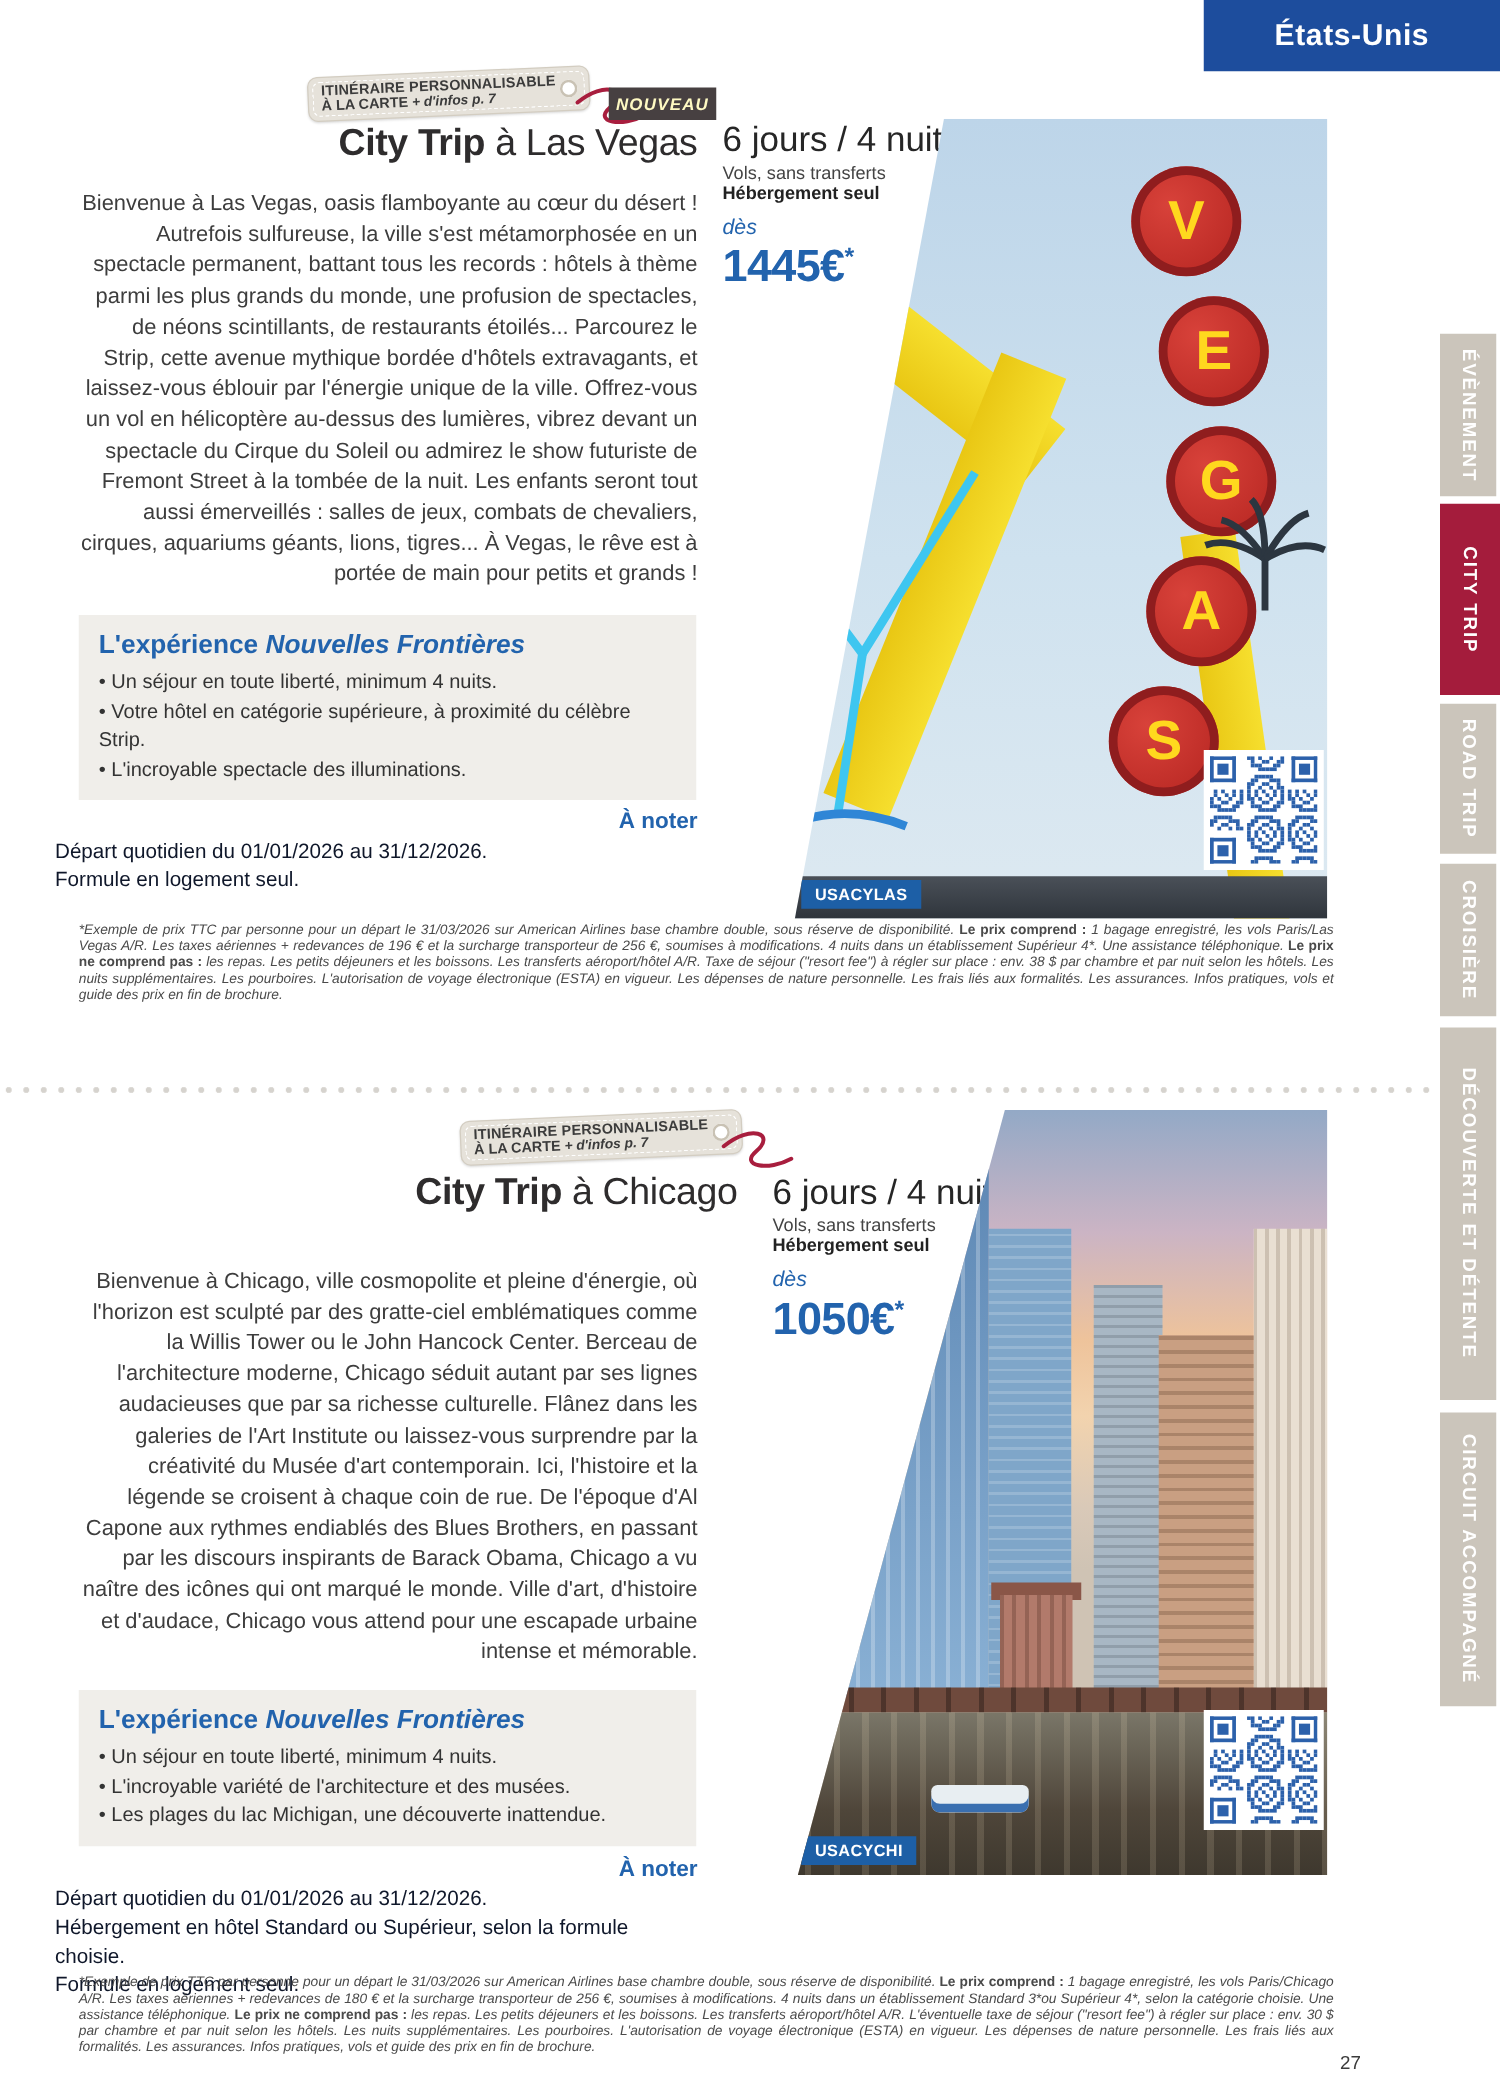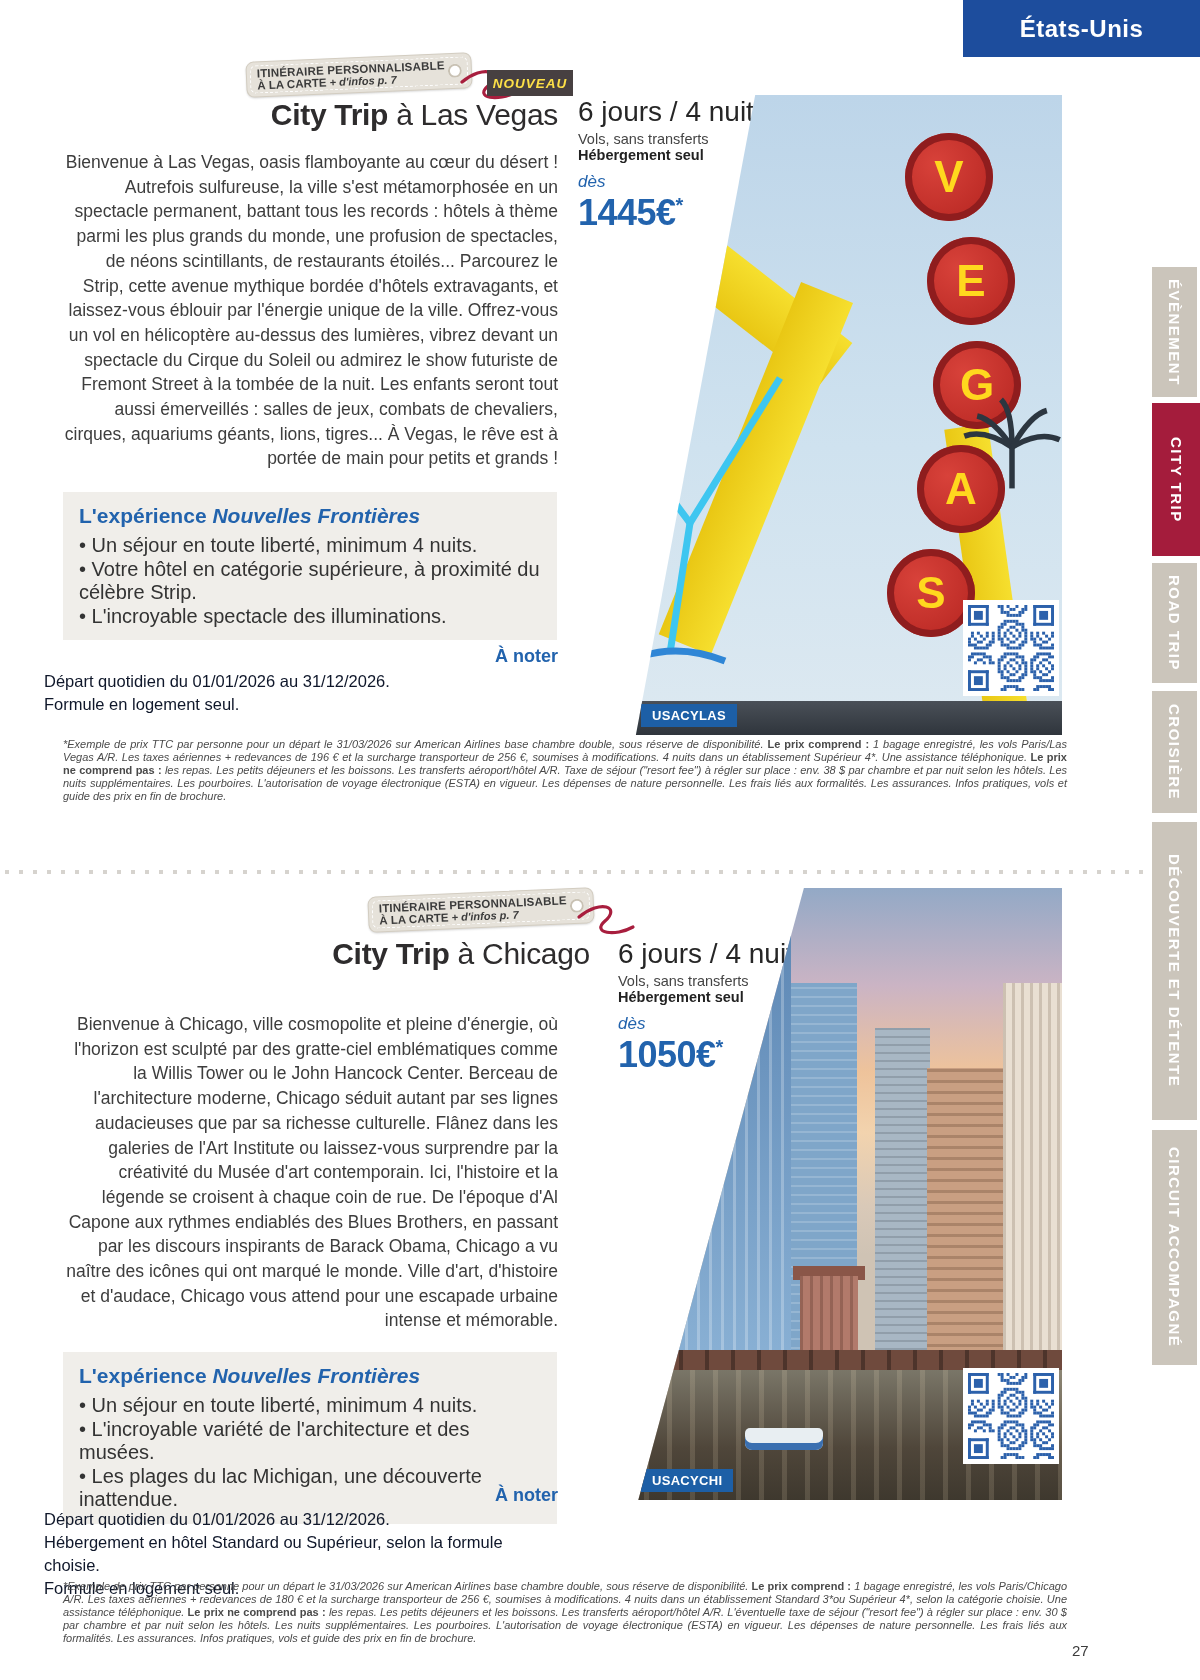--- a/index.html
+++ b/index.html
@@ -28,35 +28,35 @@
     box-shadow:0 1px 2px rgba(0,0,0,.15);transform:rotate(-2.5deg);padding:5px 26px 5px 10px;}
   .tag::before{content:"";position:absolute;inset:3px;border:1px dashed #ffffff;border-radius:6px;}
   .tag .hole{position:absolute;right:9px;top:50%;margin-top:-7px;width:14px;height:14px;border-radius:50%;
     background:#fff;box-shadow:inset 0 0 0 2px #c9c2b4;}
   .tag .l1{font-size:11.5px;font-weight:bold;color:#3b3b3b;letter-spacing:.2px;white-space:nowrap;}
   .tag .l2{font-size:11px;color:#3b3b3b;white-space:nowrap;}
   .tag .l2 b{font-size:11.5px;}
   .tag .l2 i{font-weight:bold;}
   .tag-string{position:absolute;}
 
-  .nouveau{position:absolute;background:#474041;color:#fde047;font-style:italic;font-weight:bold;
+  .nouveau{position:absolute;background:#474041;color:#fef9c3;font-style:italic;font-weight:bold;
     font-size:13.5px;letter-spacing:1px;display:flex;align-items:center;justify-content:center;}
 
   
   .sec-title{position:absolute;left:60px;width:498px;text-align:right;font-size:30px;color:#2e2c2d;
     letter-spacing:-.3px;white-space:nowrap;}
   .sec-title b{font-weight:800;}
   .sec-title span{font-weight:500;}
   .intro{position:absolute;left:60px;width:498px;text-align:right;font-size:17.5px;line-height:24.7px;color:#3d3d3d;}
 
   .exp-box{position:absolute;left:63px;width:494px;box-sizing:border-box;background:#f0eeea;padding:12px 16px 12px 16px;}
   .exp-title{color:#2263ad;font-size:21px;font-weight:bold;margin-bottom:6px;}
   .exp-title i{font-weight:bold;}
   .exp-box ul{margin:0;padding:0;list-style:none;}
-  .exp-box li{font-size:20px;line-height:23.5px;color:#333;}
+  .exp-box li{font-size:16px;line-height:23.5px;color:#333;}
   .exp-box li::before{content:"•  ";color:#333;}
 
   .note-title{position:absolute;left:60px;width:498px;text-align:right;color:#2263ad;font-size:18px;font-weight:bold;}
   .note-lines{position:absolute;left:44px;width:498px;text-align:left;font-size:16.5px;line-height:23px;color:#0f172a;}
 
   .legal{position:absolute;left:63px;width:1004px;font-size:11px;line-height:13px;font-style:italic;
     color:#4a4a4a;text-align:justify;}
   .legal b{font-style:normal;}
 
   

